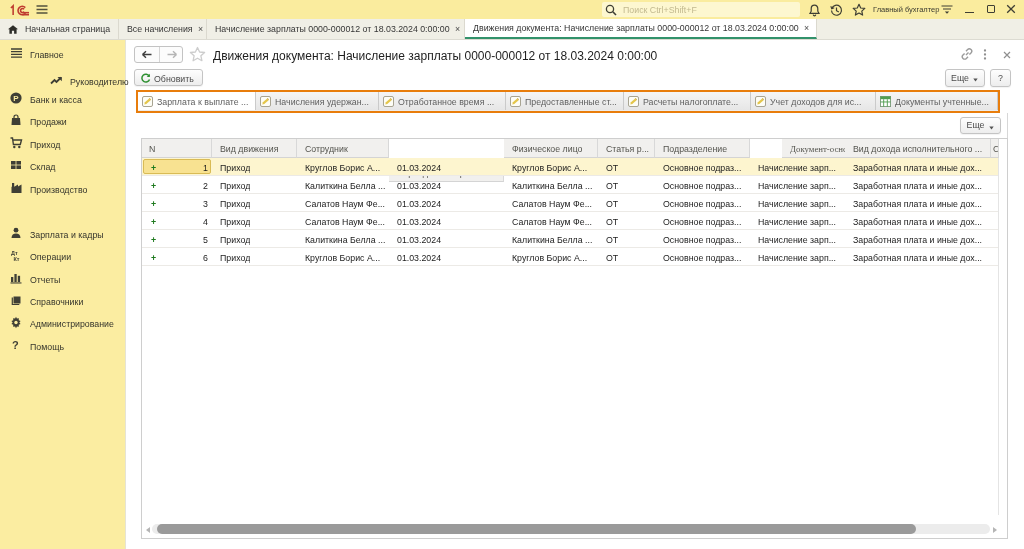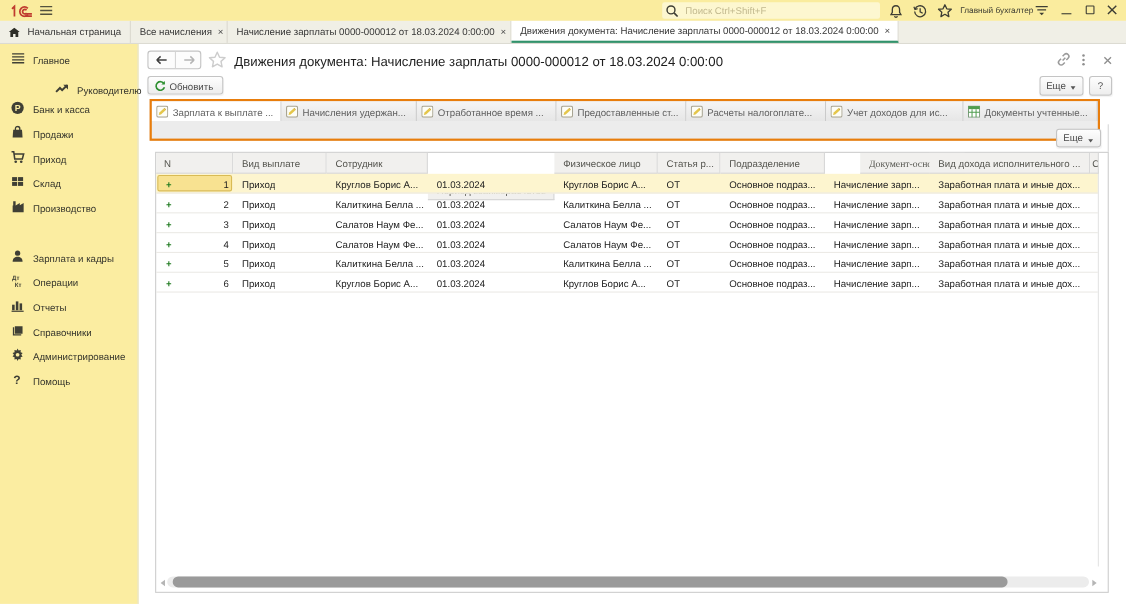--- a/index.html
+++ b/index.html
@@ -13,21 +13,21 @@
   #search .ph { position:absolute; left:21px; top:3px; font-size:8.8px; color:#c2b98f; }
   #tabbar { left:0; top:19px; width:1024px; height:20px; background:#f0efe6; }
   .tab { position:absolute; top:19px; height:20px; line-height:21px; color:#363636; border-right:1px solid #dbd9cf; padding-left:8px; white-space:nowrap; overflow:hidden; }
   .tab .x { color:#4a4a4a; margin-left:3px; }
   #tab4 { background:#fff; border-bottom:2px solid #32926b; line-height:18px; }
   #sidebar { left:0; top:40px; width:126px; height:509px; background:#fbeda1; border-right:1px solid #e6e4d4; }
   .mi { position:absolute; left:0; width:120px; height:22px; }
   .mi .lbl { position:absolute; left:30px; top:5px; color:#35352c; }
   #doctitle { left:213px; top:49px; font-size:12px; color:#1e1e1e; }
   .btn { position:absolute; background:linear-gradient(#fefefe,#ededed); border:1px solid #c4c4c4; border-radius:3px; color:#4c4c4c; text-align:center; box-shadow:0 1px 1px rgba(0,0,0,0.05); }
-  #strip { left:136px; top:90px; width:864px; height:38px; border:2.5px solid #e87d0c; background:#ececec; overflow:hidden; }
+  #strip { left:136px; top:90px; width:864px; height:23px; border:2.5px solid #e87d0c; background:#ececec; overflow:hidden; }
   .sbtn { position:absolute; top:0; height:18px; background:linear-gradient(#f5f5f5,#e6e6e6); border-right:1px solid #cacaca; }
   .sbtn .t { position:absolute; left:19px; top:4.5px; white-space:nowrap; color:#5f5f5f; }
   #grid { left:141px; top:138px; width:867px; height:401px; border:1px solid #cecece; background:#fff; }
   .hcell { position:absolute; top:0; height:19px; background:#f1f0ee; border-right:1px solid #d8d8d8; border-bottom:1px solid #d4d4d4; color:#54544e; padding:5px 0 0 8px; white-space:nowrap; overflow:hidden; }
   .row { position:absolute; left:0; width:856px; height:18px; border-bottom:1px solid #eceae6; }
   .cell { position:absolute; top:4.5px; white-space:nowrap; overflow:hidden; color:#1c1c1c; }
 </style>
 </head>
 <body>
 <div id="root">
@@ -277,21 +277,21 @@
         </svg>
         <span class="t">Документы учтенные...</span>
       </div>
 </div>
 <div class="abs btn" style="left:960px;top:117px;width:41px;height:17px;line-height:15px;padding-right:10px;">Еще<svg style="position:absolute;right:6px;top:8px;" width="5" height="4" viewBox="0 0 5 4">
         <path d="M0.3 0.5 L2.5 3.5 L4.7 0.5 Z" fill="#555"></path>
       </svg></div>
 <div class="abs" style="left:1007px;top:113px;width:1px;height:25px;background:#d7d7d7;"></div>
 <div class="abs" id="grid">
 <div class="hcell" style="left:0px;width:70px;padding-left:7px;">N</div>
-<div class="hcell" style="left:70px;width:85px;padding-left:8px;">Вид выплате</div>
+<div class="hcell" style="left:70px;width:85px;padding-left:8px;">Вид движения</div>
 <div class="hcell" style="left:155px;width:92px;padding-left:8px;">Сотрудник</div>
 <div class="hcell" style="left:247px;width:115px;padding-left:8px;margin-top:24px;">Период взаиморасчетов</div>
 <div class="hcell" style="left:362px;width:94px;padding-left:8px;">Физическое лицо</div>
 <div class="hcell" style="left:456px;width:57px;padding-left:8px;">Статья р...</div>
 <div class="hcell" style="left:513px;width:95px;padding-left:8px;">Подразделение</div>
 <div class="hcell" style="left:640px;width:95px;padding-left:8px;font-family:Liberation Serif, serif;">Документ-основа...</div>
 <div class="hcell" style="left:703px;width:146px;padding-left:8px;">Вид дохода исполнительного ...</div>
 <div class="hcell" style="left:849px;width:8px;padding-left:2px;">С</div>
 <div class="row" style="top:19px;background:#fdf5cf;">
 <div style="position:absolute;left:1px;top:1px;width:68px;height:15px;background:#f8e291;border:1px solid #d9bb55;border-radius:2px;"></div>

